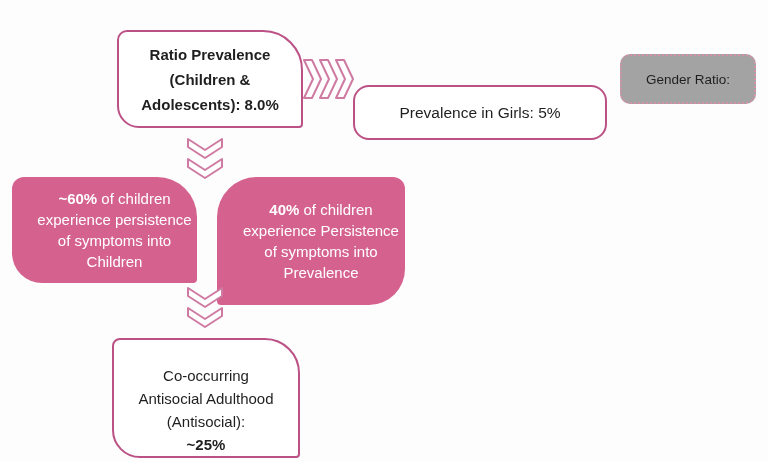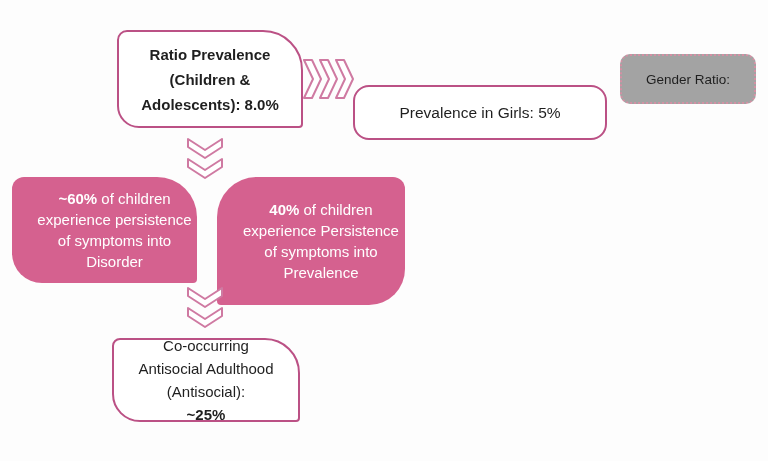--- a/index.html
+++ b/index.html
@@ -61,23 +61,23 @@
     left: 12px; top: 177px; width: 185px; height: 106px;
     border-radius: 12px 40px 4px 30px;
     font-size: 15px; line-height: 21px;
   }
   #adolescence-box {
     left: 217px; top: 177px; width: 188px; height: 128px;
     border-radius: 40px 12px 36px 4px;
     font-size: 15px; line-height: 21px;
   }
   #cooccurring-box {
-    left: 112px; top: 338px; width: 188px; height: 84px;
+    left: 112px; top: 338px; width: 188px; height: 120px;
     border-radius: 8px 35px 4px 28px;
-    font-size: 15px; line-height: 23px;
+    font-size: 15px; line-height: 23px; justify-content: flex-end;
   }
   .chevron-svg { position: absolute; }
   #right-chevrons { left: 303px; top: 58px; }
   #down-chevrons-1 { left: 186px; top: 138px; }
   #down-chevrons-2 { left: 186px; top: 287px; }
   .bold { font-weight: bold; }
 </style>
 </head>
 <body>
 
@@ -110,21 +110,21 @@
     <g fill="#ffffff" stroke="#cf7aa2" stroke-width="2" stroke-linejoin="round">
       <polygon points="2,1 19,12 36,1 36,9 19,20 2,9"></polygon>
       <polygon points="2,21 19,32 36,21 36,29 19,40 2,29"></polygon>
     </g>
   </svg>
 
   <div id="adulthood-box" class="box pink-fill">
     <div class="line"><span class="bold">~60%</span><span> of children</span></div>
     <div class="line">experience persistence</div>
     <div class="line">of symptoms into</div>
-    <div class="line">Disorder</div>
+    <div class="line">Children</div>
   </div>
 
   <div id="adolescence-box" class="box pink-fill">
     <div class="line"><span class="bold">40%</span><span> of children</span></div>
     <div class="line">experience Persistence</div>
     <div class="line">of symptoms into</div>
     <div class="line">Prevalence</div>
   </div>
 
   <svg id="down-chevrons-2" class="chevron-svg" width="38" height="42" viewBox="0 0 38 42">

